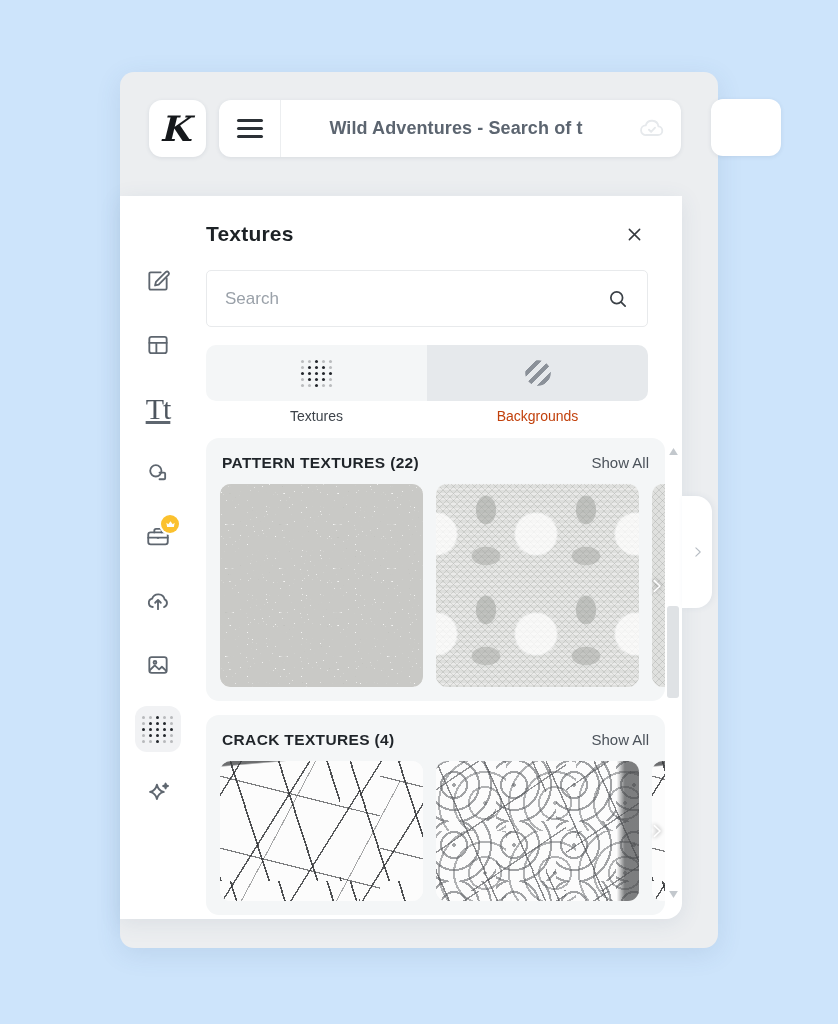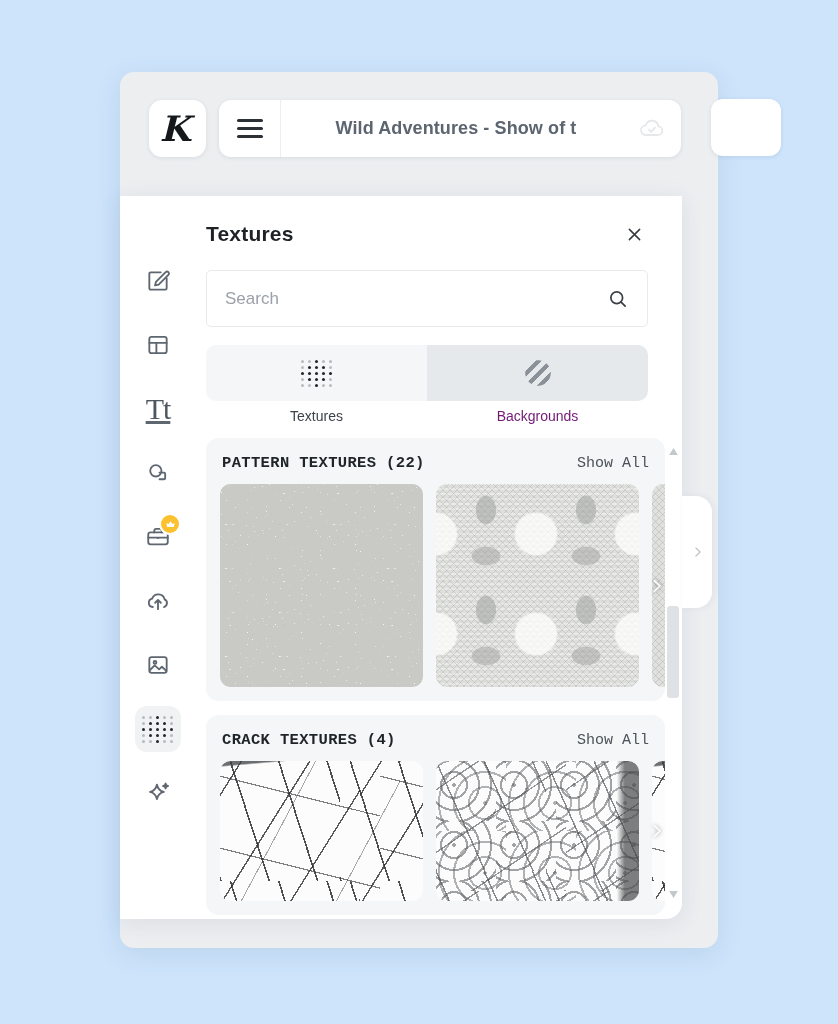--- a/index.html
+++ b/index.html
@@ -257,21 +257,21 @@
   .tab-labels {
     margin: 7px 34px 0 10px;
     display: flex;
   }
   .tab-label {
     flex: 1;
     text-align: center;
     font-size: 14px;
     color: #3d434a;
   }
-  .tab-label.dim { color: #701a75; }
+  .tab-label.dim { color: #c2410c; }
 
   .stripes {
     width: 30px; height: 30px;
     background: repeating-linear-gradient(-45deg,
       #8b9199 0px, #8b9199 4.2px,
       transparent 4.2px, transparent 9px);
     -webkit-mask-image: radial-gradient(circle at 50% 50%, #000 58%, transparent 62%);
             mask-image: radial-gradient(circle at 50% 50%, #000 58%, transparent 62%);
   }
 
@@ -291,21 +291,20 @@
     padding: 16px 0 14px 0;
     margin-bottom: 14px;
     position: relative;
   }
   .section-head {
     display: flex;
     align-items: baseline;
     justify-content: space-between;
     padding: 0 16px 0 16px;
     margin-bottom: 12px;
-    font-family: Liberation Mono, monospace;
   }
   .section-title {
     font-size: 15.5px;
     font-weight: bold;
     color: #1f2429;
     letter-spacing: .35px;
   }
   .show-all {
     font-size: 15px;
     color: #4b525a;
@@ -463,21 +462,21 @@
   <div class="logo-tile">
     <span class="logo-glyph">K</span>
   </div>
 
   <div class="titlebar">
     <div class="hamburger">
       <span></span>
       <span></span>
       <span></span>
     </div>
-    <div class="doc-title">Wild Adventures - Show of t</div>
+    <div class="doc-title">Wild Adventures - Search of t</div>
     <div class="cloud-state">
       <svg width="26" height="26" viewBox="0 0 24 24" fill="none" stroke="#e6e9ec" stroke-width="1.7" stroke-linecap="round" stroke-linejoin="round">
         <path d="M6.5 18.5h11a4 4 0 0 0 .4-7.98A6 6 0 0 0 6.2 9.6 3.9 3.9 0 0 0 6.5 18.5z"></path>
         <path d="M9.2 13.6l2 2 3.6-3.9"></path>
       </svg>
     </div>
   </div>
 
   <div class="right-pill"></div>
 </div>

